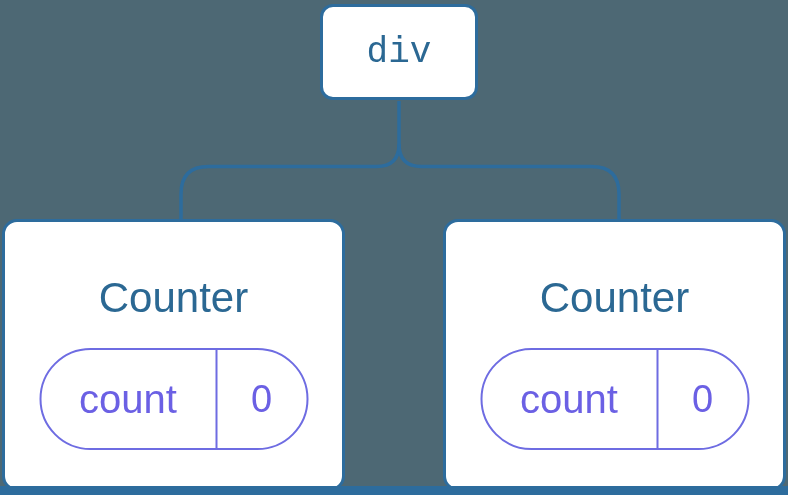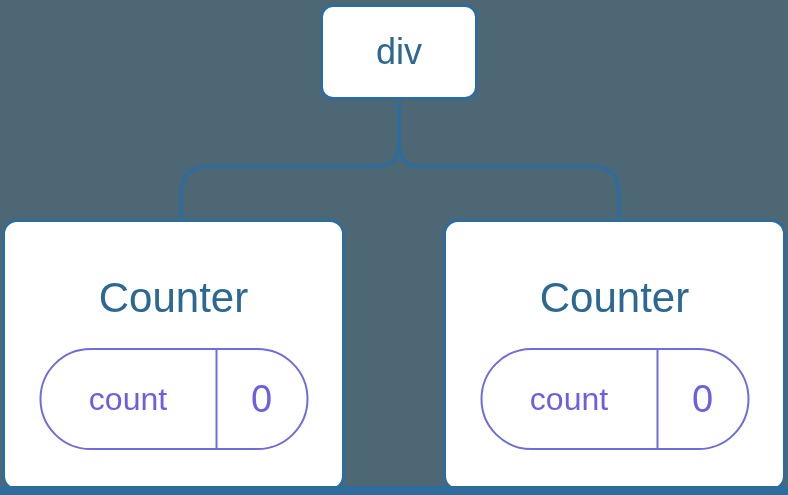--- a/index.html
+++ b/index.html
@@ -34,20 +34,21 @@
   .node-root {
     position: absolute;
     left: 320px; top: 4px;
     width: 158px; height: 96px;
     background: #ffffff;
     border: 3.5px solid var(--line);
     border-radius: 13px;
     display: flex;
     align-items: center;
     justify-content: center;
+    font-family: Liberation Mono, monospace;
   }
   .node-root-label {
     font-size: 36px;
     font-weight: 500;
     color: var(--node-text);
   }
   .card {
     position: absolute;
     top: 219px;
     width: 343px; height: 272px;
@@ -76,21 +77,21 @@
     border-radius: 60px;
     display: flex;
     overflow: hidden;
     background: #ffffff;
   }
   .pill-key {
     flex: 1;
     display: flex;
     align-items: center;
     justify-content: center;
-    font-size: 32px;
+    font-size: 40px;
     color: var(--pill-text);
   }
   .pill-value {
     width: 91px;
     border-left: 2px solid var(--pill-line);
     display: flex;
     align-items: center;
     justify-content: center;
     font-size: 38px;
     color: var(--pill-text);

